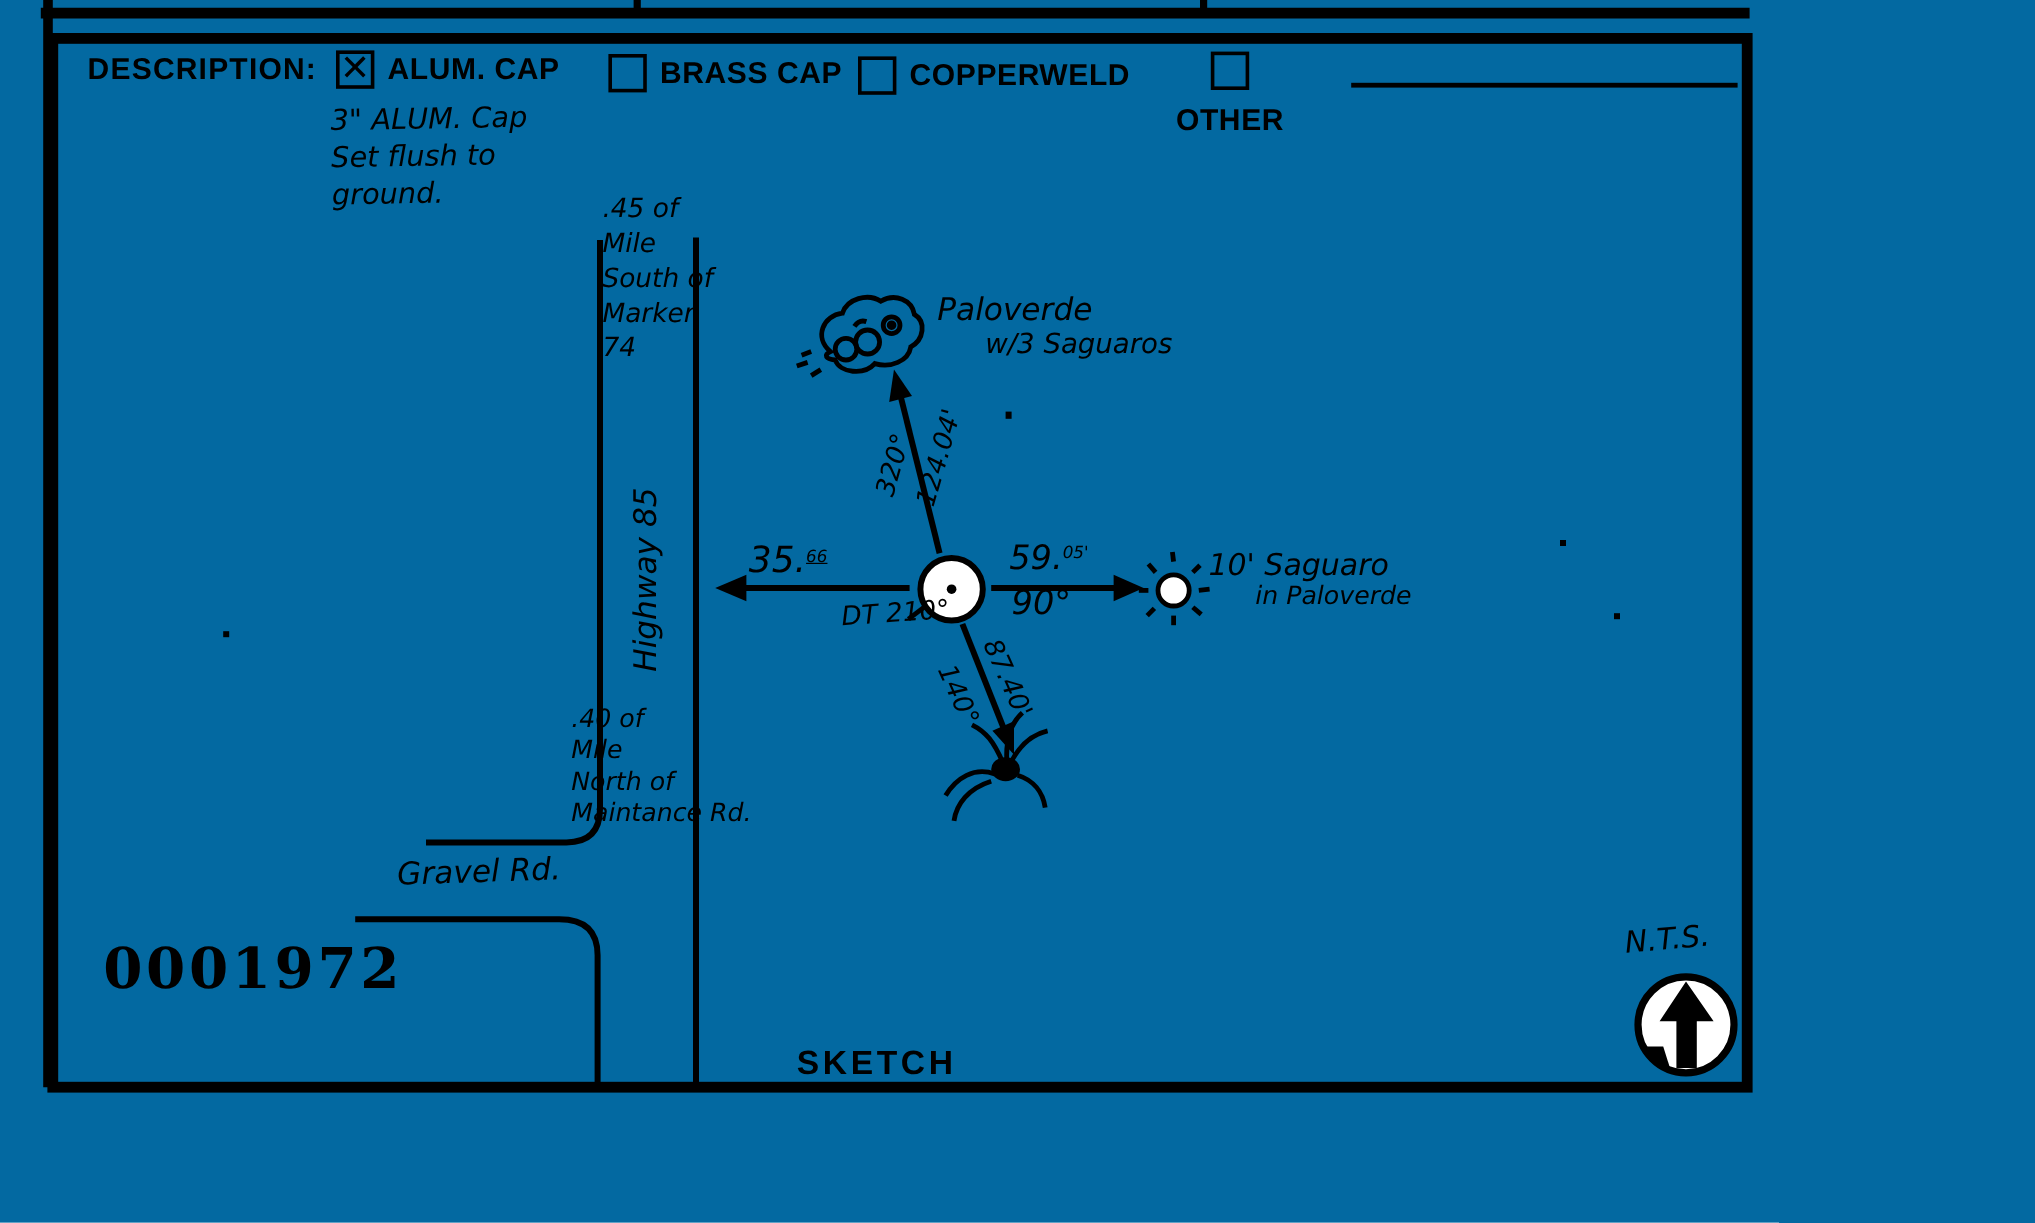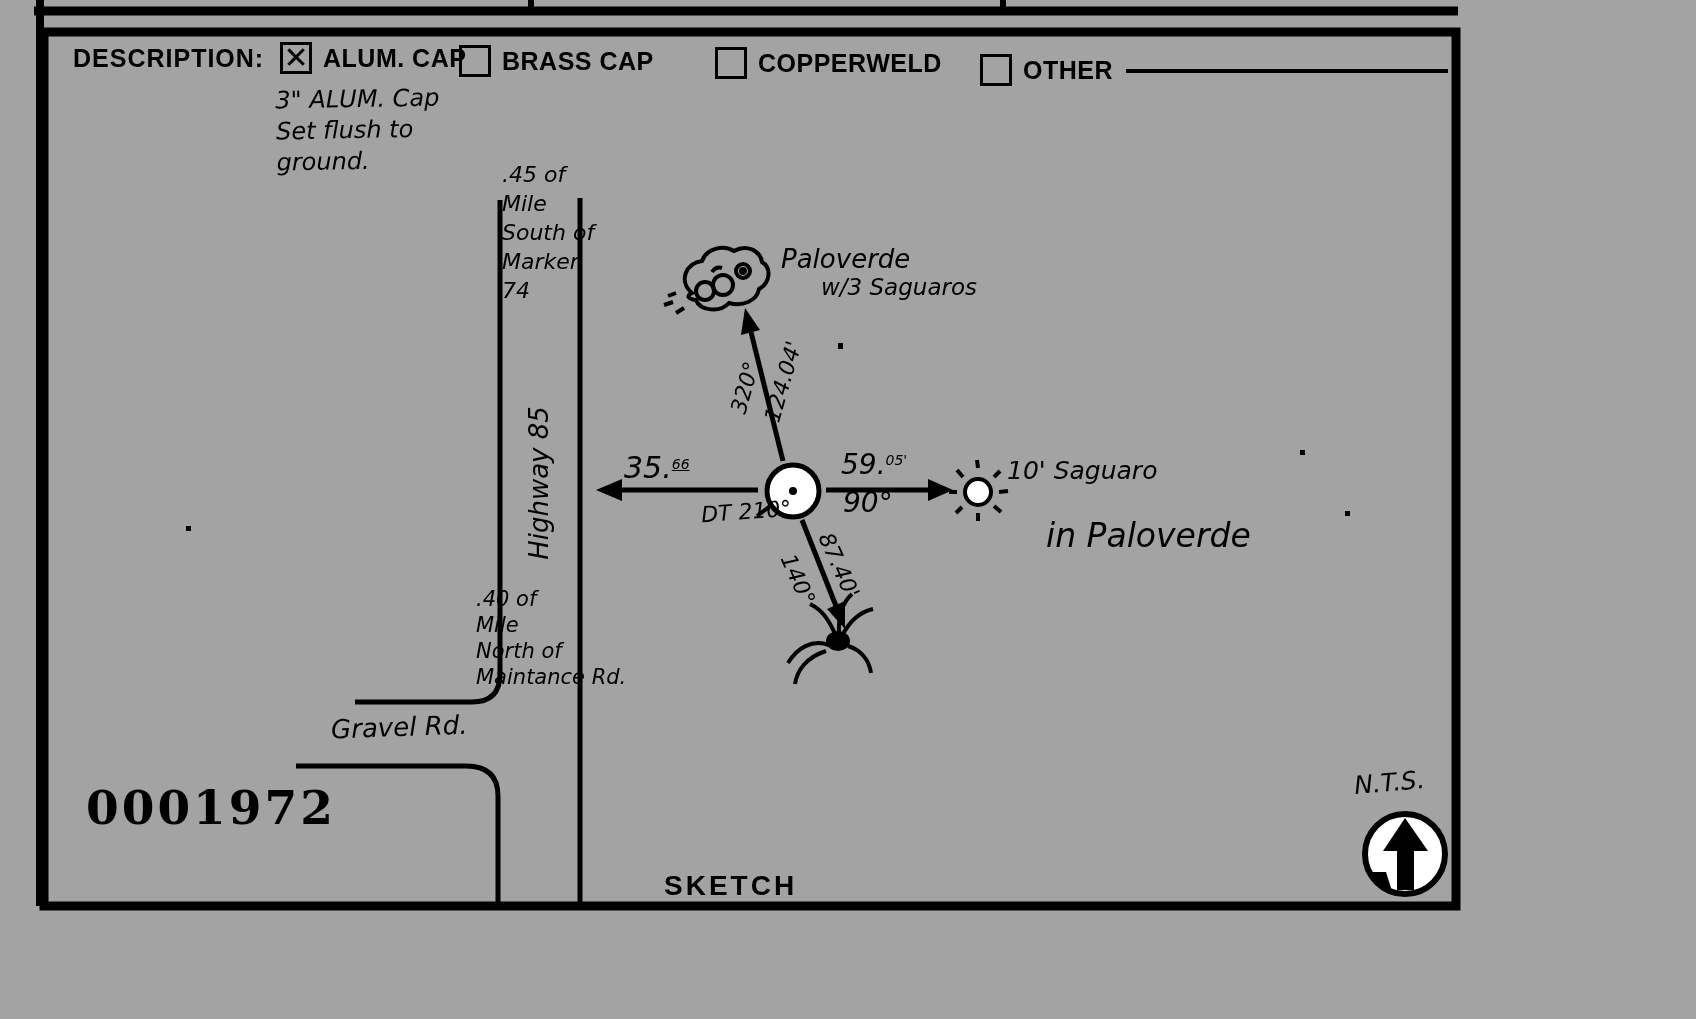--- a/index.html
+++ b/index.html
@@ -1,16 +1,16 @@
 <!DOCTYPE html>
 <html><head>
 <meta charset="utf-8">
 <style>
   html,body{margin:0;padding:0;background:#fff;}
-  #page{position:relative;width:1696px;height:1019px;background:#a3a3a3;overflow:hidden;
+  #page{position:relative;width:1696px;height:1019px;background:#0369a1;overflow:hidden;
         font-family:"Liberation Sans",sans-serif;color:#000;}
   .abs{position:absolute;}
   .print{font-family:"Liberation Sans",sans-serif;font-weight:bold;color:#000;}
   .hw{font-family:"DejaVu Sans",sans-serif;font-style:italic;font-weight:500;color:#000;}
   .pre{white-space:pre-line;}
   .opt{display:flex;align-items:center;gap:11px;}
   .cb{width:26px;height:26px;border:3.5px solid #000;display:flex;align-items:center;
       justify-content:center;font-size:30px;line-height:1;font-weight:bold;
       font-family:"DejaVu Sans",sans-serif;font-style:normal;overflow:visible;}
   .opt-label{font-size:25px;letter-spacing:.5px;}
@@ -119,31 +119,31 @@
     </g>
   </svg>
 
   <div class="abs print" style="left:73px;top:44px;font-size:25px;letter-spacing:1px;">DESCRIPTION:</div>
 
   <div class="abs opt" style="left:280px;top:42px;">
     <span class="cb">✕</span>
     <span class="print opt-label">ALUM. CAP</span>
   </div>
 
-  <div class="abs opt" style="left:459px;top:45px;justify-content:flex-end;">
+  <div class="abs opt" style="left:507px;top:45px;justify-content:flex-end;">
     <span class="cb"></span>
     <span class="print opt-label">BRASS CAP</span>
   </div>
 
   <div class="abs opt" style="left:715px;top:47px;">
     <span class="cb"></span>
     <span class="print opt-label">COPPERWELD</span>
   </div>
 
-  <div class="abs opt" style="left:980px;top:54px;">
+  <div class="abs opt" style="left:980px;top:43px;flex-direction:column;">
     <span class="cb"></span>
     <span class="print opt-label">OTHER</span>
   </div>
 
   <div class="abs" style="left:1126px;top:42px;width:322px;height:27px;border-bottom:4px solid #000;font-size:22px;"></div>
 
   <div class="abs hw pre" style="left:276px;top:84px;font-size:24px;line-height:31px;transform:rotate(-1deg);">3" ALUM. Cap
 Set flush to
 ground.</div>
 
@@ -166,21 +166,21 @@
 
   <div class="abs hw" style="left:624px;top:450px;font-size:30px;">
     <span>35.</span><span class="sup">66</span>
   </div>
 
   <div class="abs hw" style="left:841px;top:448px;font-size:28px;">
     <span>59.</span><span class="sup" style="text-decoration:none;">05'</span>
   </div>
   <div class="abs hw" style="left:843px;top:486px;font-size:28px;">90°</div>
   <div class="abs hw" style="left:1007px;top:456px;font-size:25px;">10' Saguaro</div>
-  <div class="abs hw" style="left:1046px;top:516px;font-size:33px;">in Paloverde</div>
+  <div class="abs hw" style="left:1046px;top:484px;font-size:21px;">in Paloverde</div>
 
   <div class="abs hw" style="left:723px;top:369px;width:120px;text-align:center;font-size:22px;transform:rotate(-74deg);">124.04'</div>
   <div class="abs hw" style="left:700px;top:375px;width:90px;text-align:center;font-size:22px;transform:rotate(-74deg);">320°</div>
   <div class="abs hw" style="left:781px;top:244px;font-size:26px;">Paloverde</div>
   <div class="abs hw" style="left:821px;top:274px;font-size:23px;">w/3 Saguaros</div>
 
   <div class="abs hw" style="left:784px;top:553px;width:110px;text-align:center;font-size:22px;transform:rotate(66deg);">87.40'</div>
   <div class="abs hw" style="left:753px;top:567px;width:90px;text-align:center;font-size:22px;transform:rotate(66deg);">140°</div>
 
   <div class="abs" style="left:86px;top:780px;font-size:47px;font-weight:bold;font-family:'DejaVu Serif',serif;letter-spacing:3px;text-align:center;">0001972</div>

